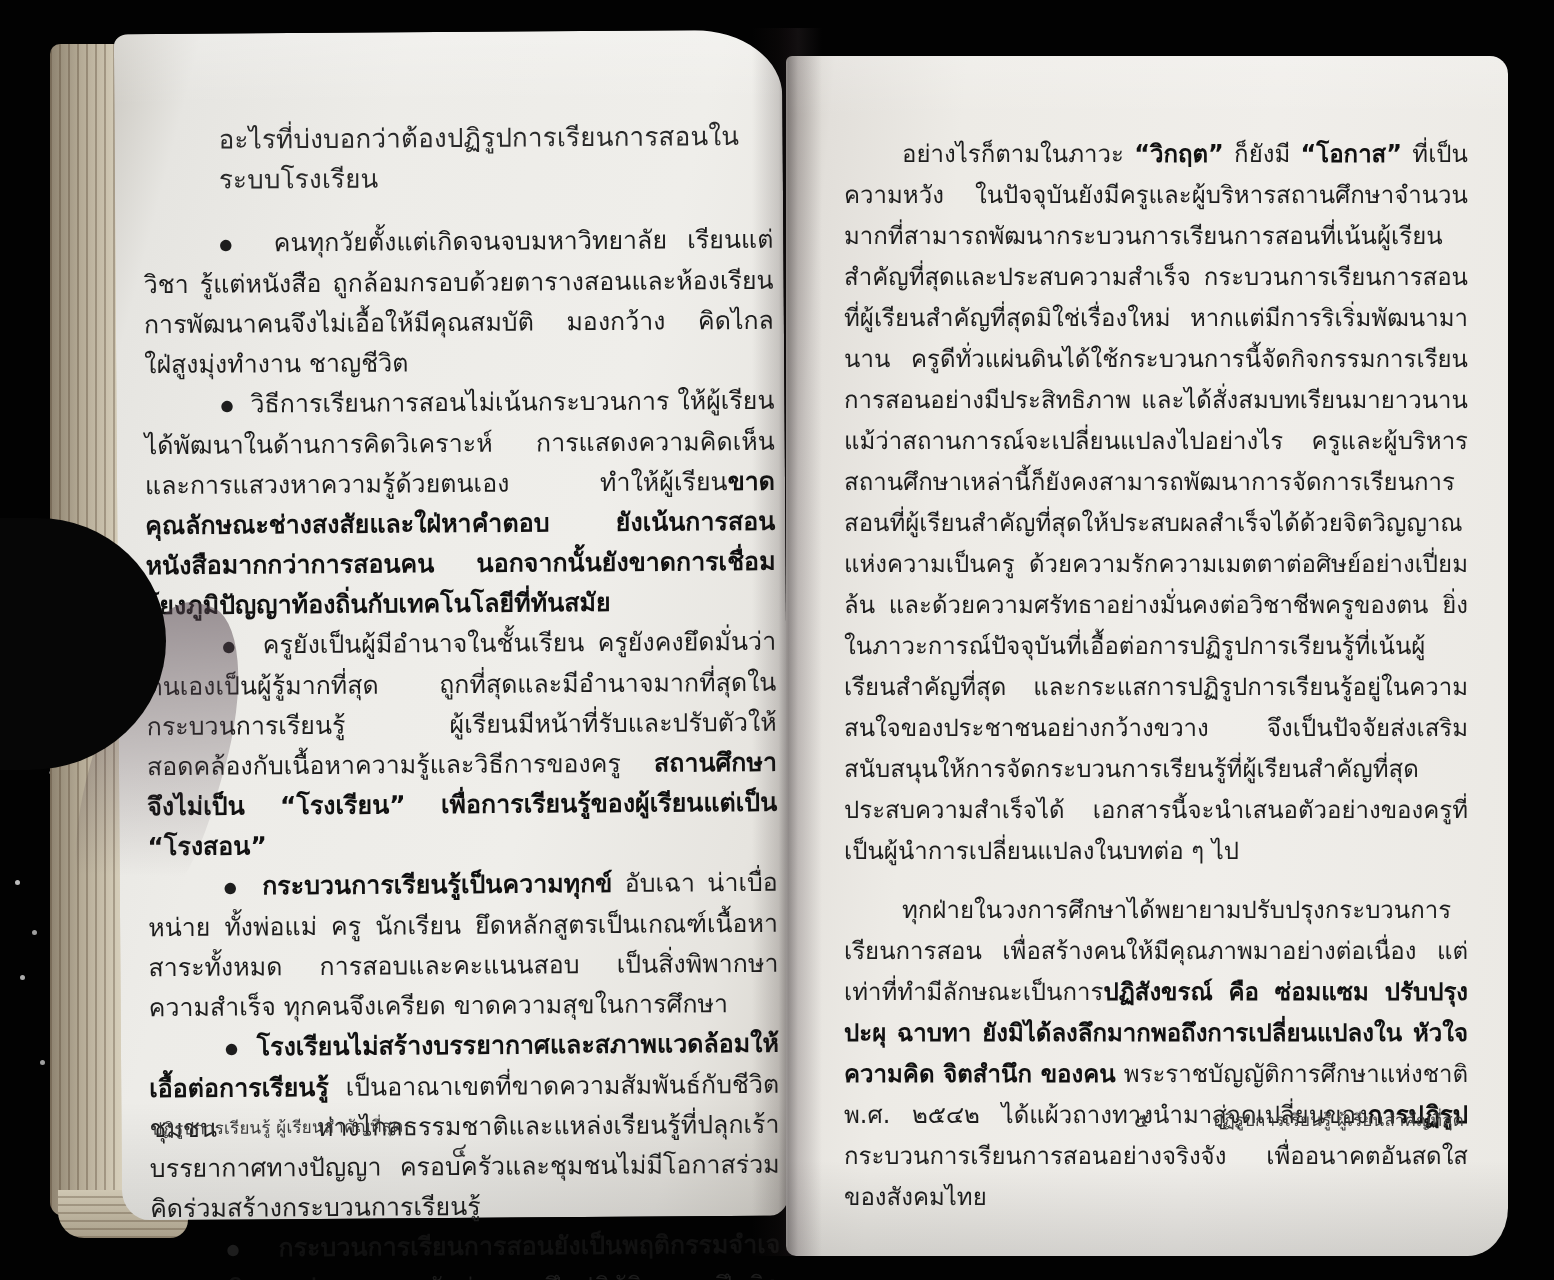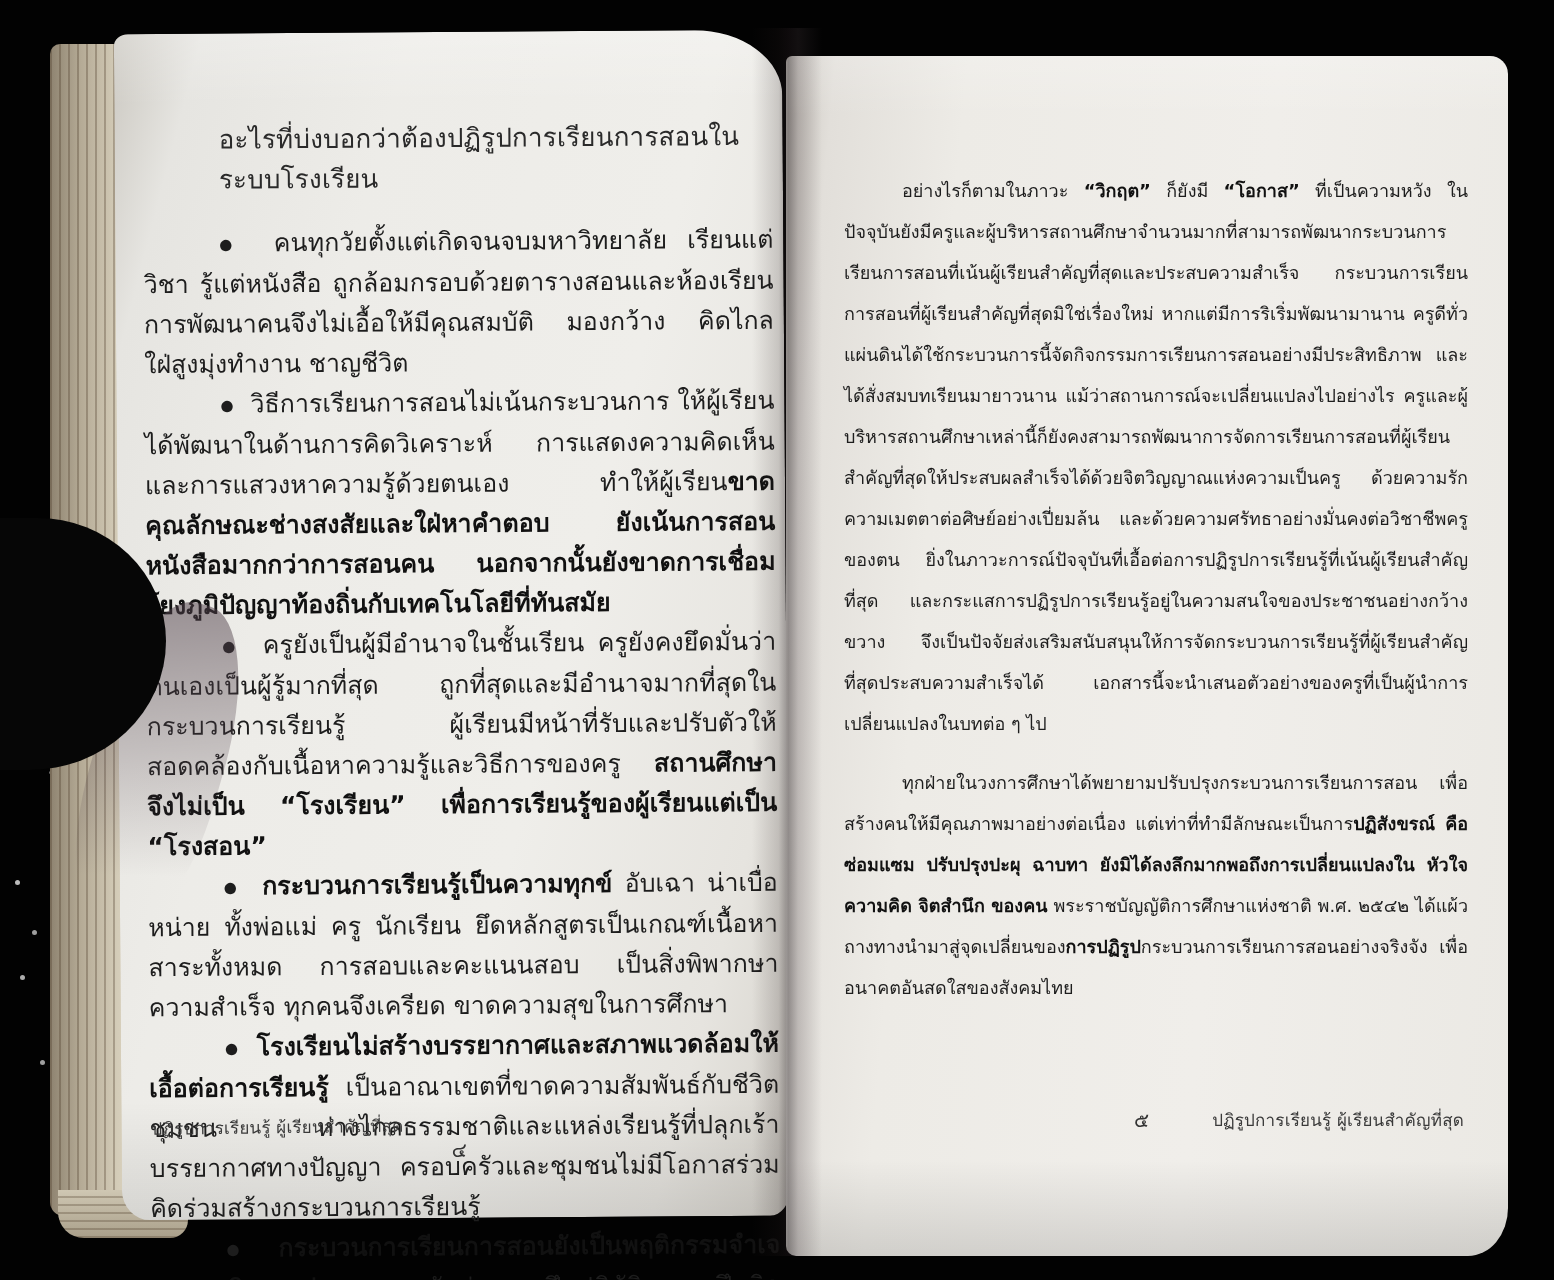--- a/index.html
+++ b/index.html
@@ -80,21 +80,21 @@
   .left-content{
     left:28px;top:86px;width:630px;
     font-size:25px;line-height:40px;
   }
   .left-content .heading{
     margin:0 0 24px 76px;font-size:26px;font-weight:normal;color:#2a2a2a;
     letter-spacing:.2px;
   }
   .right-content{
     left:58px;top:78px;width:624px;
-    font-size:18px;line-height:41px;margin-top:36px;
+    font-size:24px;line-height:41px;
   }
   .para{margin:0;text-indent:76px;text-align:justify;}
   .right-content .para{text-indent:58px;}
   .right-content .para + .para{margin-top:18px;}
   .dot{font-size:15px;vertical-align:2px;letter-spacing:6px;}
   .seg.bold{font-weight:bold;color:#111;}
   
   .footer-label{
     position:absolute;font-size:17px;color:#3a3a3a;letter-spacing:.2px;
   }

